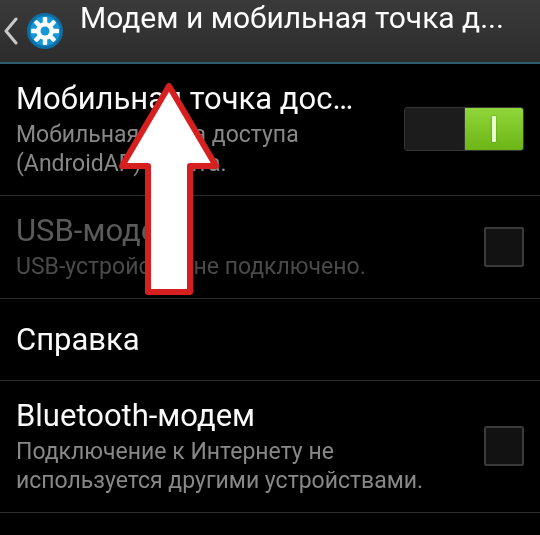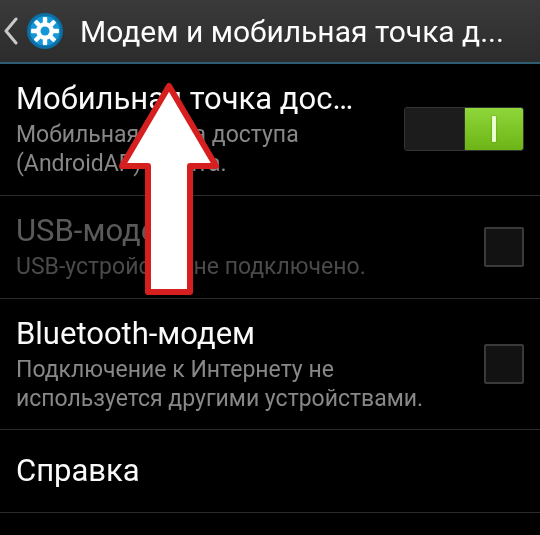--- a/index.html
+++ b/index.html
@@ -9,21 +9,20 @@
     height: 535px;
     background: #000;
     font-family: "Roboto", "Helvetica Neue", Arial, sans-serif;
     overflow: hidden;
     color: #fff;
   }
 
   
   .action-bar {
     display: flex;
-    align-items: center;
     height: 62px;
     background: linear-gradient(#3a3a3a, #2c2c2c);
     border-bottom: 2px solid #2e5d72;
     padding: 0 6px 0 0;
     box-shadow: 0 1px 0 #000;
   }
   .back-cluster {
     display: flex;
     align-items: center;
     height: 100%;
@@ -205,33 +204,33 @@
   <div class="row">
     <div class="row-text">
       <div class="row-title dim">USB-модем</div>
       <div class="row-sub dim">USB-устройство не подключено.</div>
     </div>
     <div class="row-widget">
       <div class="checkbox"></div>
     </div>
   </div>
 
+  <div class="row simple">
+    <div class="row-text">
+      <div class="row-title">Справка</div>
+    </div>
+  </div>
+
   <div class="row">
     <div class="row-text">
       <div class="row-title">Bluetooth-модем</div>
       <div class="row-sub">Подключение к Интернету не используется другими устройствами.</div>
     </div>
     <div class="row-widget">
       <div class="checkbox"></div>
-    </div>
-  </div>
-
-  <div class="row simple">
-    <div class="row-text">
-      <div class="row-title">Справка</div>
     </div>
   </div>
 
 </div>
 
 <div class="arrow-overlay">
   <svg width="102" height="220" viewBox="0 0 102 220">
     <path d="M51 6
              L98 86
              L72 86

